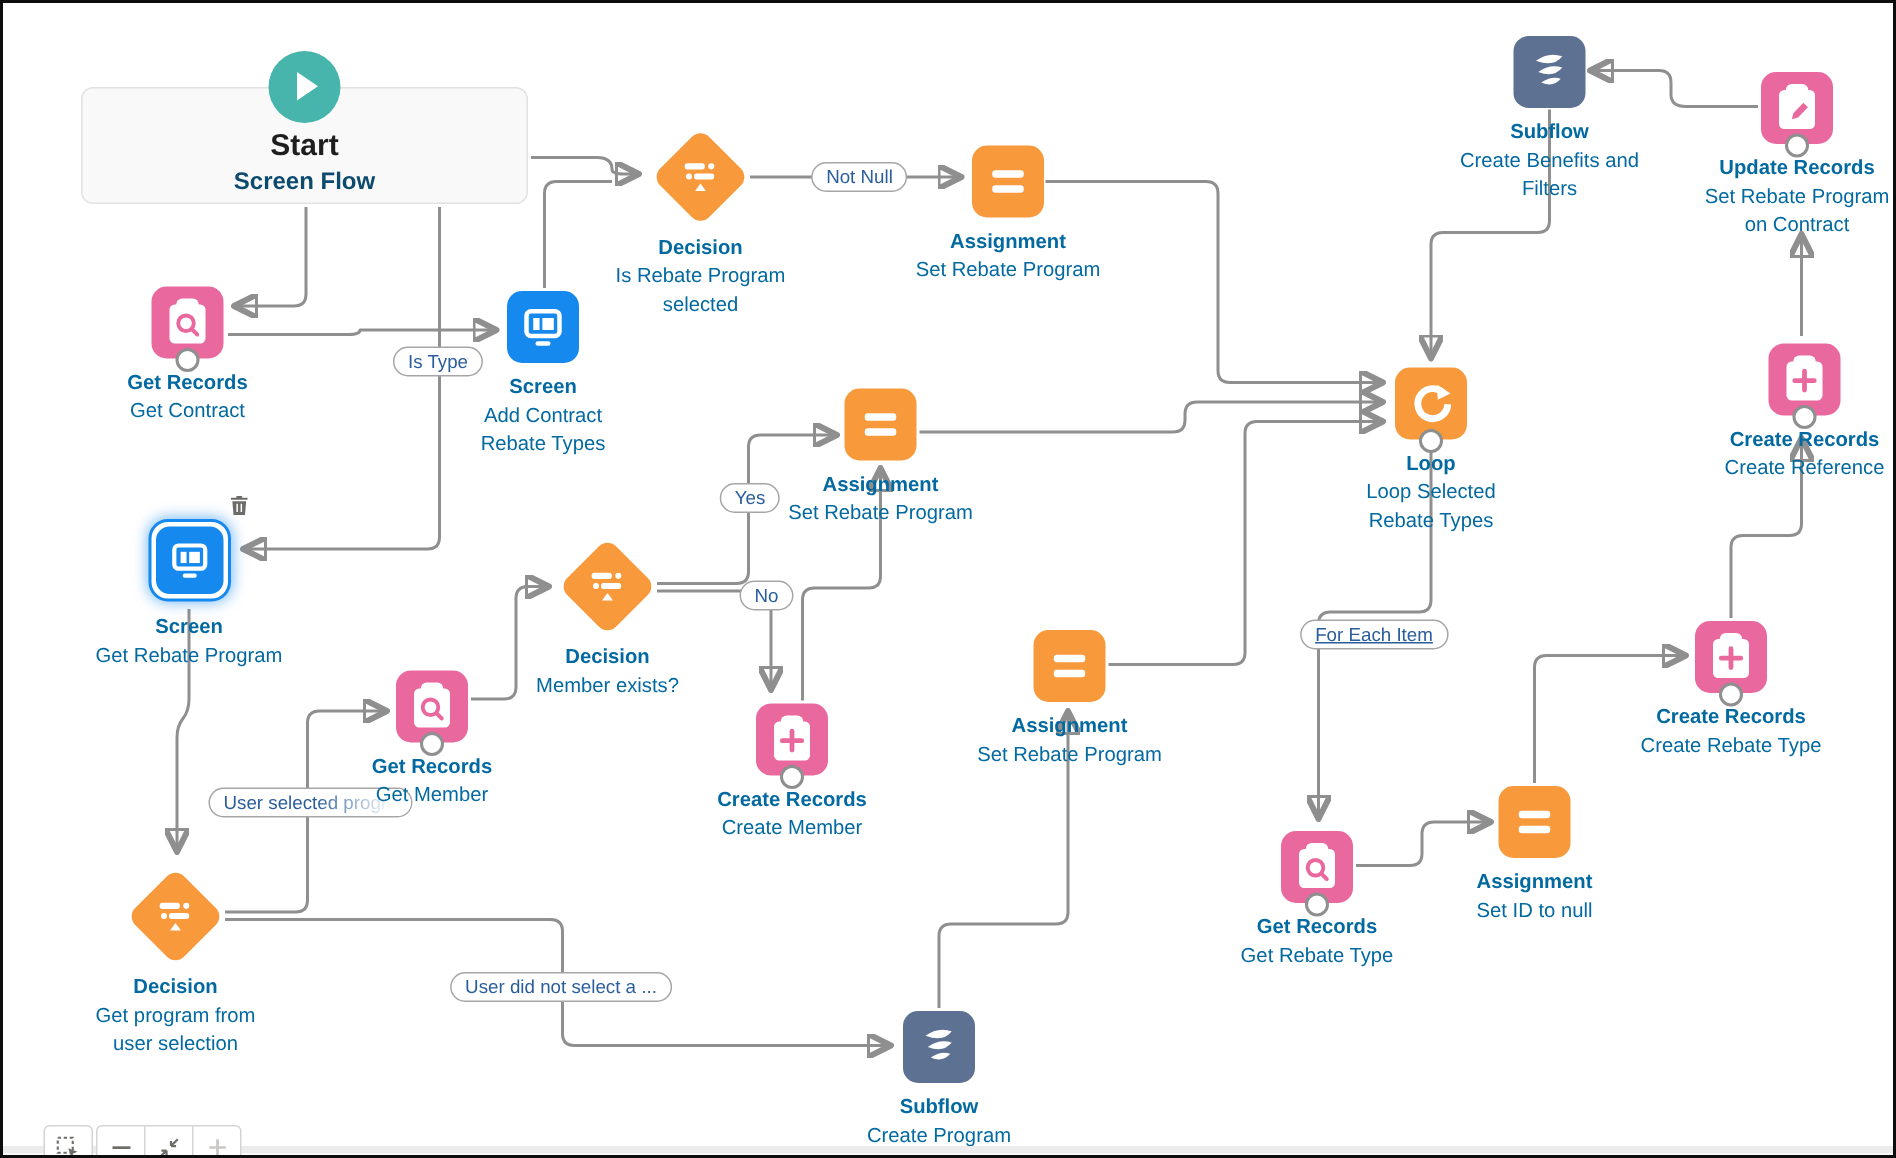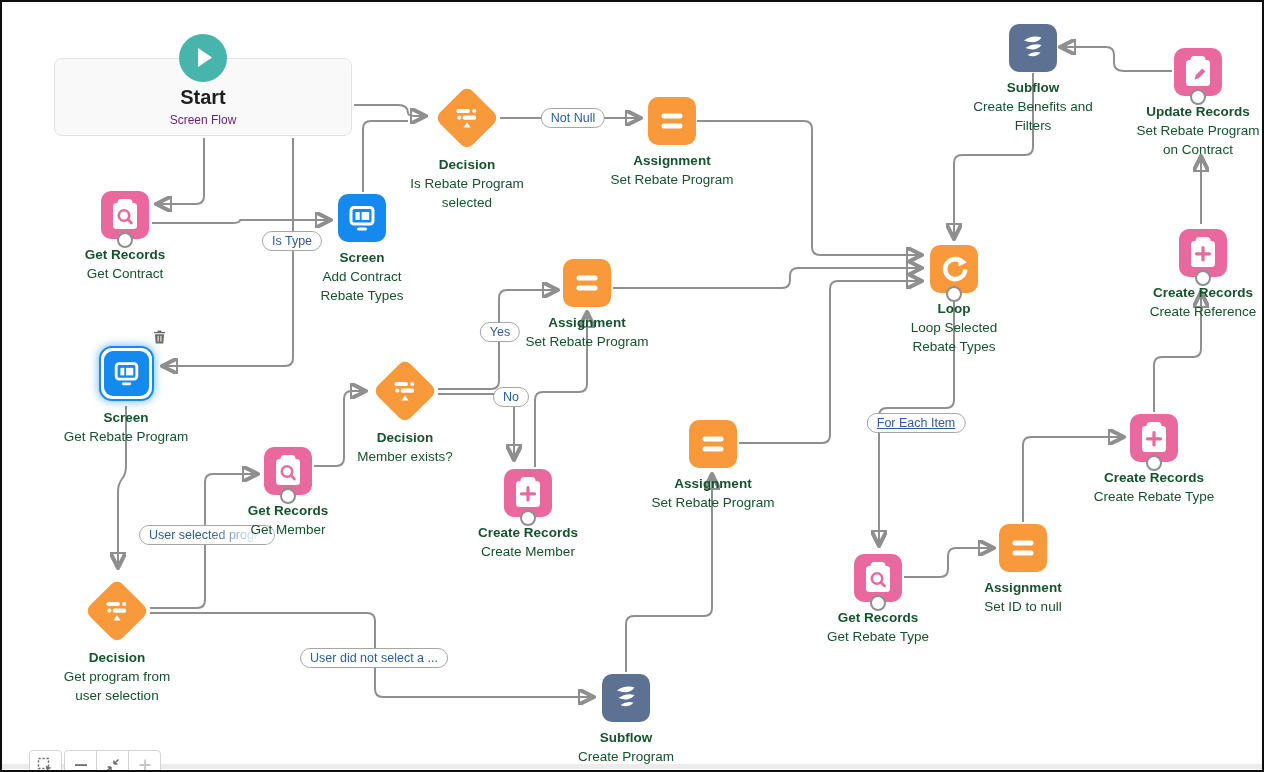--- a/index.html
+++ b/index.html
@@ -20,30 +20,30 @@
   .node{position:absolute;z-index:3;width:150px;text-align:center;}
   .icon48{width:48px;height:48px;border-radius:10px;margin:0 auto;position:relative;}
   .diamond{width:46px;height:46px;margin:2px auto 0;transform:rotate(45deg);border-radius:8px;}
   .dg{transform:rotate(-45deg);width:46px;height:46px;}
   .selwrap{width:55px;height:55px;margin:0 auto;border:2.5px solid var(--blue);border-radius:13px;
     background:#fff;box-shadow:0 0 9px 1px rgba(21,137,238,.55);
     display:flex;align-items:center;justify-content:center;box-sizing:border-box;}
   .selwrap .icon48{width:45px;height:45px;border-radius:9px;}
   .port{position:absolute;left:50%;transform:translateX(-50%);top:41px;width:12px;height:12px;
     border-radius:50%;background:#fff;border:2px solid var(--connector);}
-  .nlabel{position:absolute;top:54px;left:0;right:0;line-height:19px;font-size:13.5px;color:#14532d;}
+  .nlabel{position:absolute;top:54px;left:0;right:0;line-height:19px;font-size:13.5px;color:#0369a1;}
   .node.is-decision .nlabel{top:62px;}
   .node.is-selected .nlabel{top:62px;}
   .nname{font-weight:bold;}
   .start-box{position:absolute;left:52px;top:56px;width:296px;height:76px;z-index:3;
     background:#f9f9f9;border:1px solid #e2e2e2;border-radius:8px;text-align:center;}
   .play{position:absolute;left:50%;top:-25px;transform:translateX(-50%);width:48px;height:48px;
     border-radius:50%;background:var(--teal);}
   .start-title{margin-top:27px;font-size:20px;font-weight:bold;color:#1e1e1e;}
-  .start-sub{font-size:12px;color:#701a75;margin-top:4px;}
+  .start-sub{font-size:16px;color:#0c4a6e;margin-top:4px;font-weight:bold;}
   .trash{position:absolute;left:151px;top:328px;z-index:4;width:14px;height:15px;cursor:pointer;}
   .toolbar{position:absolute;left:27px;top:748px;z-index:6;display:flex;}
   .tbtn{width:33px;height:30px;background:#fff;border:1px solid #d6d4d2;box-sizing:border-box;
     display:flex;align-items:center;justify-content:center;}
   .tbtn.first{border-radius:4px;margin-right:3px;}
   .tbtn.grp{margin-left:-1px;}
   .tbtn.grp-l{border-radius:4px 0 0 4px;}
   .tbtn.grp-r{border-radius:0 4px 4px 0;}
   .bottom-strip{position:absolute;left:0;right:0;top:762px;height:5px;background:#ececec;z-index:5;}
 </style>

